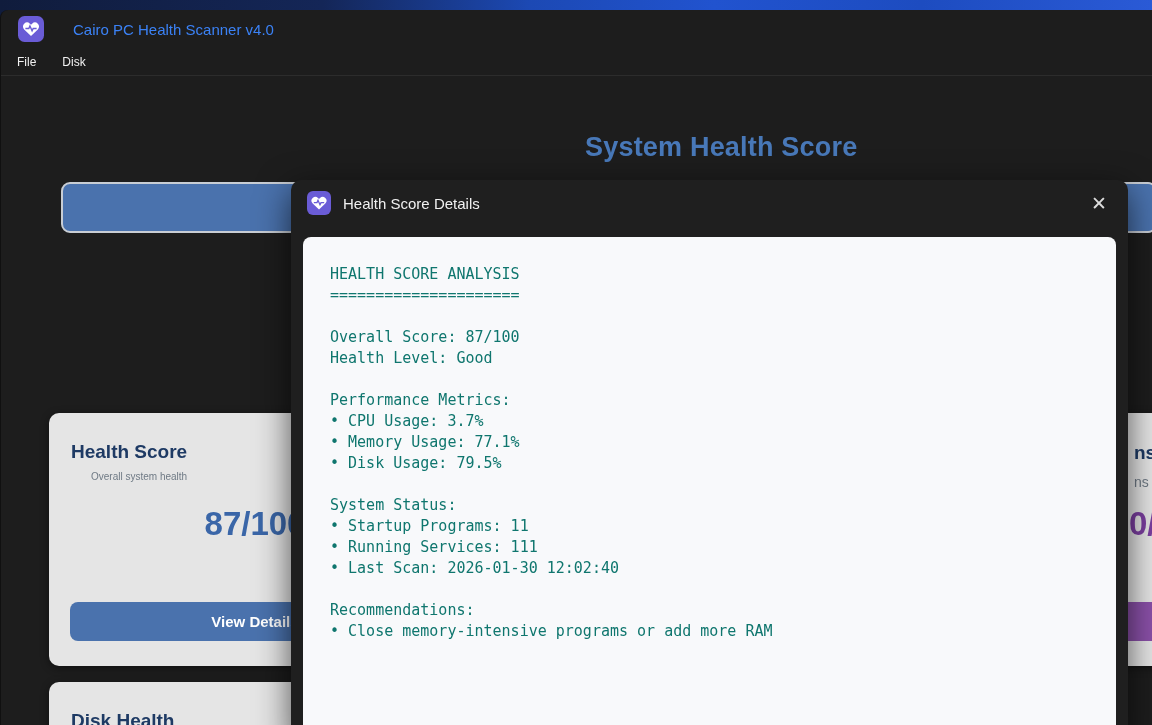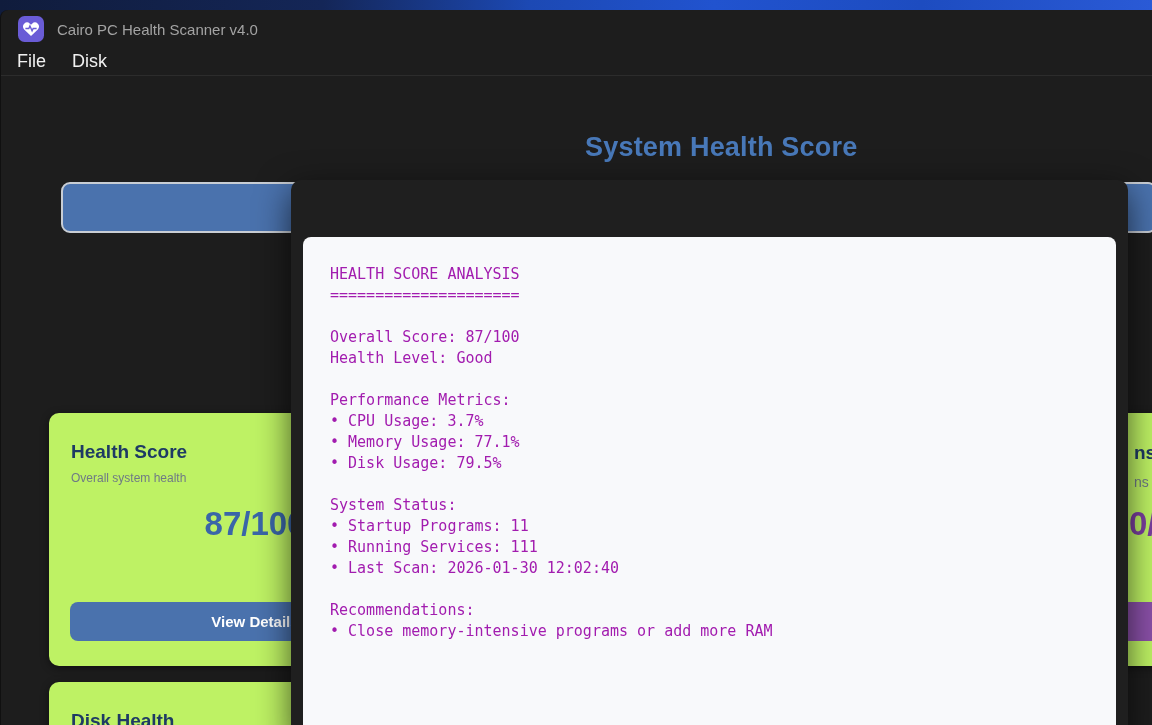--- a/index.html
+++ b/index.html
@@ -8,38 +8,38 @@
     font-family:"Liberation Sans",sans-serif;
     background:linear-gradient(90deg,#101c3c 0%,#142657 28%,#1c49b4 46%,#2153cf 62%,#1d4cc0 80%,#2a5ad6 100%);
   }
   
   .app-window{
     position:absolute;left:0;top:10px;width:1160px;height:715px;
     background:#1d1d1d;border-radius:8px 0 0 0;border-left:1px solid #101010;
   }
   .titlebar{height:38px;display:flex;align-items:center;padding-left:17px;}
   .app-icon{width:26px;height:26px;margin-right:13px;flex:0 0 auto;}
-  .titlebar-text{color:#a3a3a3;font-size:15px;}
+  .titlebar-text{color:#3b82f6;font-size:15px;margin-left:16px;}
   .menubar{height:27px;display:flex;align-items:center;gap:26px;padding-left:16px;border-bottom:1px solid #2c2c2c;}
-  .menu-item{color:#f1f1f1;font-size:18px;cursor:default;}
+  .menu-item{color:#f1f1f1;font-size:12px;cursor:default;}
   .page-heading{
     position:absolute;left:584px;top:122px;
     color:#4878b8;font-size:27px;font-weight:bold;letter-spacing:.2px;text-align:center;
   }
   .scan-button{
     position:absolute;left:60px;top:172px;width:1096px;height:51px;
     background:#4a72ad;border:2px solid #c8cdd4;border-radius:9px;box-sizing:border-box;
   }
   
   .card{
-    position:absolute;background:#bef264;border-radius:10px;
+    position:absolute;background:#e5e5e5;border-radius:10px;
     box-shadow:0 2px 8px rgba(0,0,0,.45);
   }
   .card-title{color:#1e3a64;font-size:19px;font-weight:bold;}
-  .card-subtitle{color:#6f7a85;font-size:12px;margin-top:8px;}
+  .card-subtitle{color:#6f7a85;font-size:10px;margin-top:8px;margin-left:20px;}
   .card-health{left:48px;top:403px;width:412px;height:253px;padding:0;}
   .card-inner{position:absolute;left:22px;top:28px;right:22px;}
   .card-value{
     position:absolute;left:0;right:0;top:92px;text-align:center;
     color:#3a66a8;font-size:33px;font-weight:bold;
   }
   .card-button{
     position:absolute;left:21px;right:21px;bottom:25px;height:39px;
     background:#4a72ad;border:none;border-radius:8px;
     color:#ffffff;font-size:15px;font-weight:bold;font-family:"Liberation Sans",sans-serif;
@@ -65,21 +65,21 @@
     position:absolute;right:16px;top:11px;width:26px;height:26px;
     color:#dcdcdc;font-size:19px;line-height:26px;text-align:center;cursor:default;
   }
   .dialog-body{
     position:absolute;left:12px;top:57px;width:813px;height:520px;
     background:#f8f9fb;border-radius:8px;overflow:hidden;
   }
   .dialog-pre{
     margin:0;padding:27px 20px 0 27px;
     font-family:"DejaVu Sans Mono","Liberation Mono",monospace;
-    font-size:15px;line-height:21px;color:#a21caf;white-space:pre;
+    font-size:15px;line-height:21px;color:#0f766e;white-space:pre;
   }
 </style>
 </head>
 <body>
 
 <div class="app-window">
 
   <div class="titlebar">
     <span class="app-icon">
       <svg width="26" height="26" viewBox="0 0 24 24">
@@ -120,20 +120,31 @@
 
   <div class="card card-disk">
     <div class="card-inner">
       <div class="card-title">Disk Health</div>
     </div>
   </div>
 
 </div>
 
 <div class="dialog">
+  <div class="dialog-titlebar">
+    <span class="dialog-icon">
+      <svg width="24" height="24" viewBox="0 0 24 24">
+        <rect width="24" height="24" rx="6" fill="#6a5cd6"></rect>
+        <path d="M12 18.4 5.7 12.4a3.7 3.7 0 0 1 0-5.3 3.8 3.8 0 0 1 5.3 0l1 1 1-1a3.8 3.8 0 0 1 5.3 0 3.7 3.7 0 0 1 0 5.3Z" fill="#ffffff"></path>
+        <polyline points="6.8,11.6 10,11.6 11,9.3 13,13.7 14,11.6 17.2,11.6" fill="none" stroke="#6a5cd6" stroke-width="1.3"></polyline>
+      </svg>
+    </span>
+    <span class="dialog-title">Health Score Details</span>
+    <span class="dialog-close">✕</span>
+  </div>
   <div class="dialog-body">
     <pre class="dialog-pre">HEALTH SCORE ANALYSIS
 =====================
 
 Overall Score: 87/100
 Health Level: Good
 
 Performance Metrics:
 • CPU Usage: 3.7%
 • Memory Usage: 77.1%

